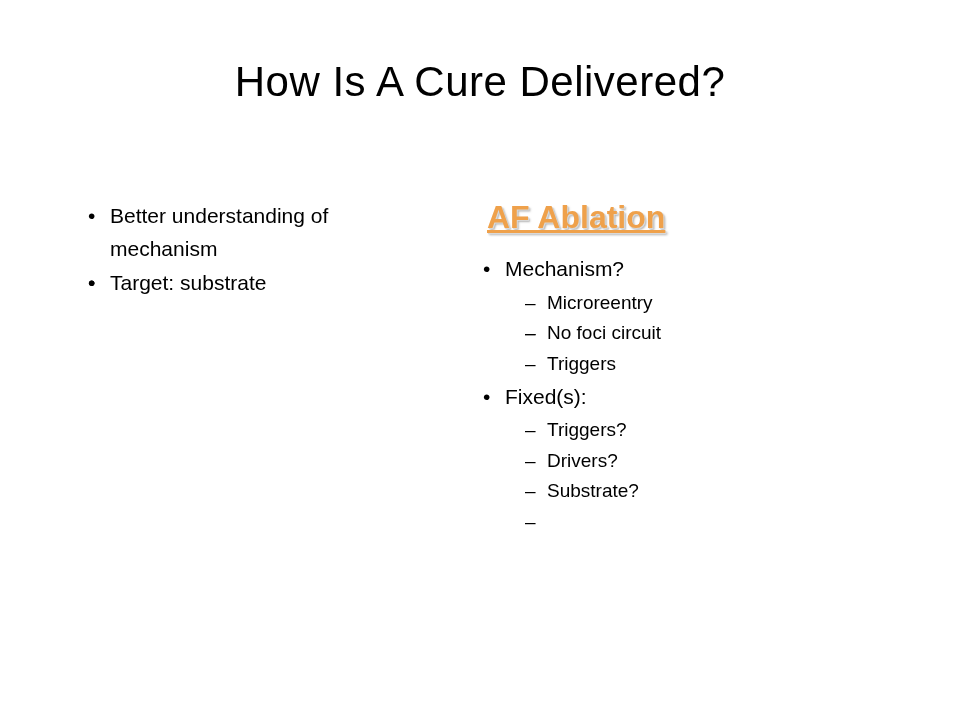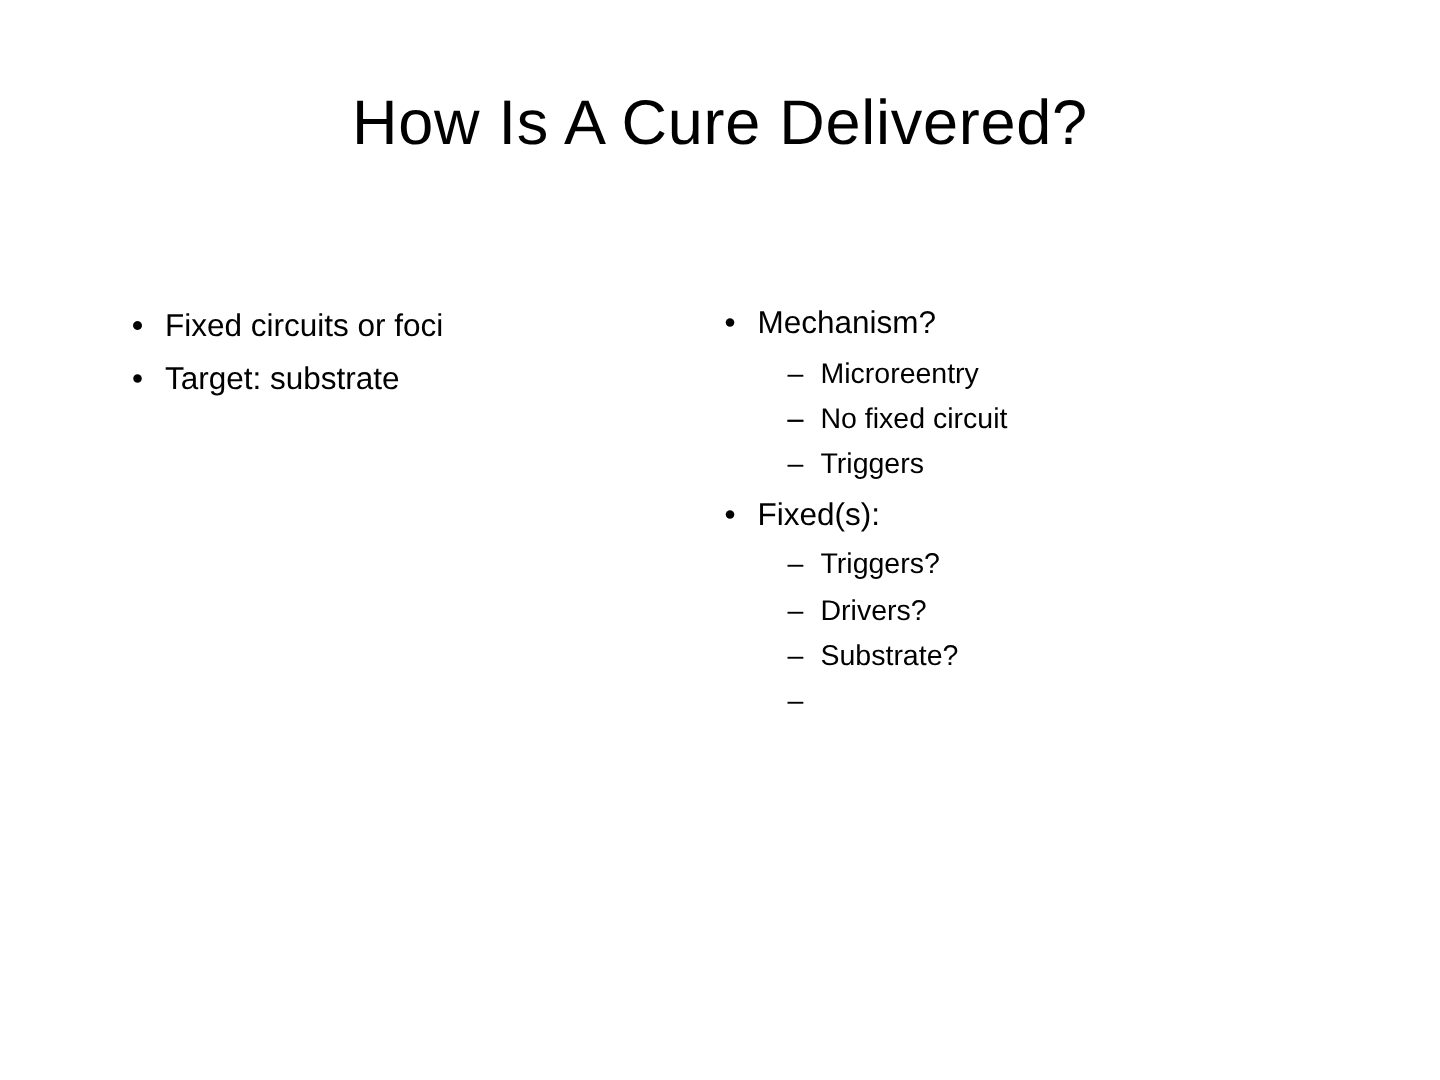--- a/index.html
+++ b/index.html
@@ -119,48 +119,49 @@
 <div class="slide">
 
   <div class="slide-title">How Is A Cure Delivered?</div>
 
   <div class="columns">
 
     <div class="column column-left left-col">
       <ul class="level1">
         <li>
           <span class="bullet">•</span>
+          <span>Better understanding of mechanism</span>
         </li>
         <li>
           <span class="bullet">•</span>
-          <span>Fixed circuits or foci</span>
         </li>
         <li>
           <span class="bullet">•</span>
           <span>Target: substrate</span>
         </li>
       </ul>
     </div>
 
     <div class="column column-right right-col">
+      <div class="col-heading heading-right">AF Ablation</div>
       <ul class="level1">
         <li>
           <span class="bullet">•</span>
           <span>Mechanism?</span>
           <ul class="level2">
             <li>
               <span class="dash">–</span>
               <span>Microreentry</span>
             </li>
             <li>
               <span class="dash">–</span>
             </li>
             <li>
               <span class="dash">–</span>
-              <span>No fixed circuit</span>
+              <span>No foci circuit</span>
             </li>
             <li>
               <span class="dash">–</span>
               <span>Triggers</span>
             </li>
           </ul>
         </li>
         <li>
           <span class="bullet">•</span>
           <span>Fixed(s):</span>

